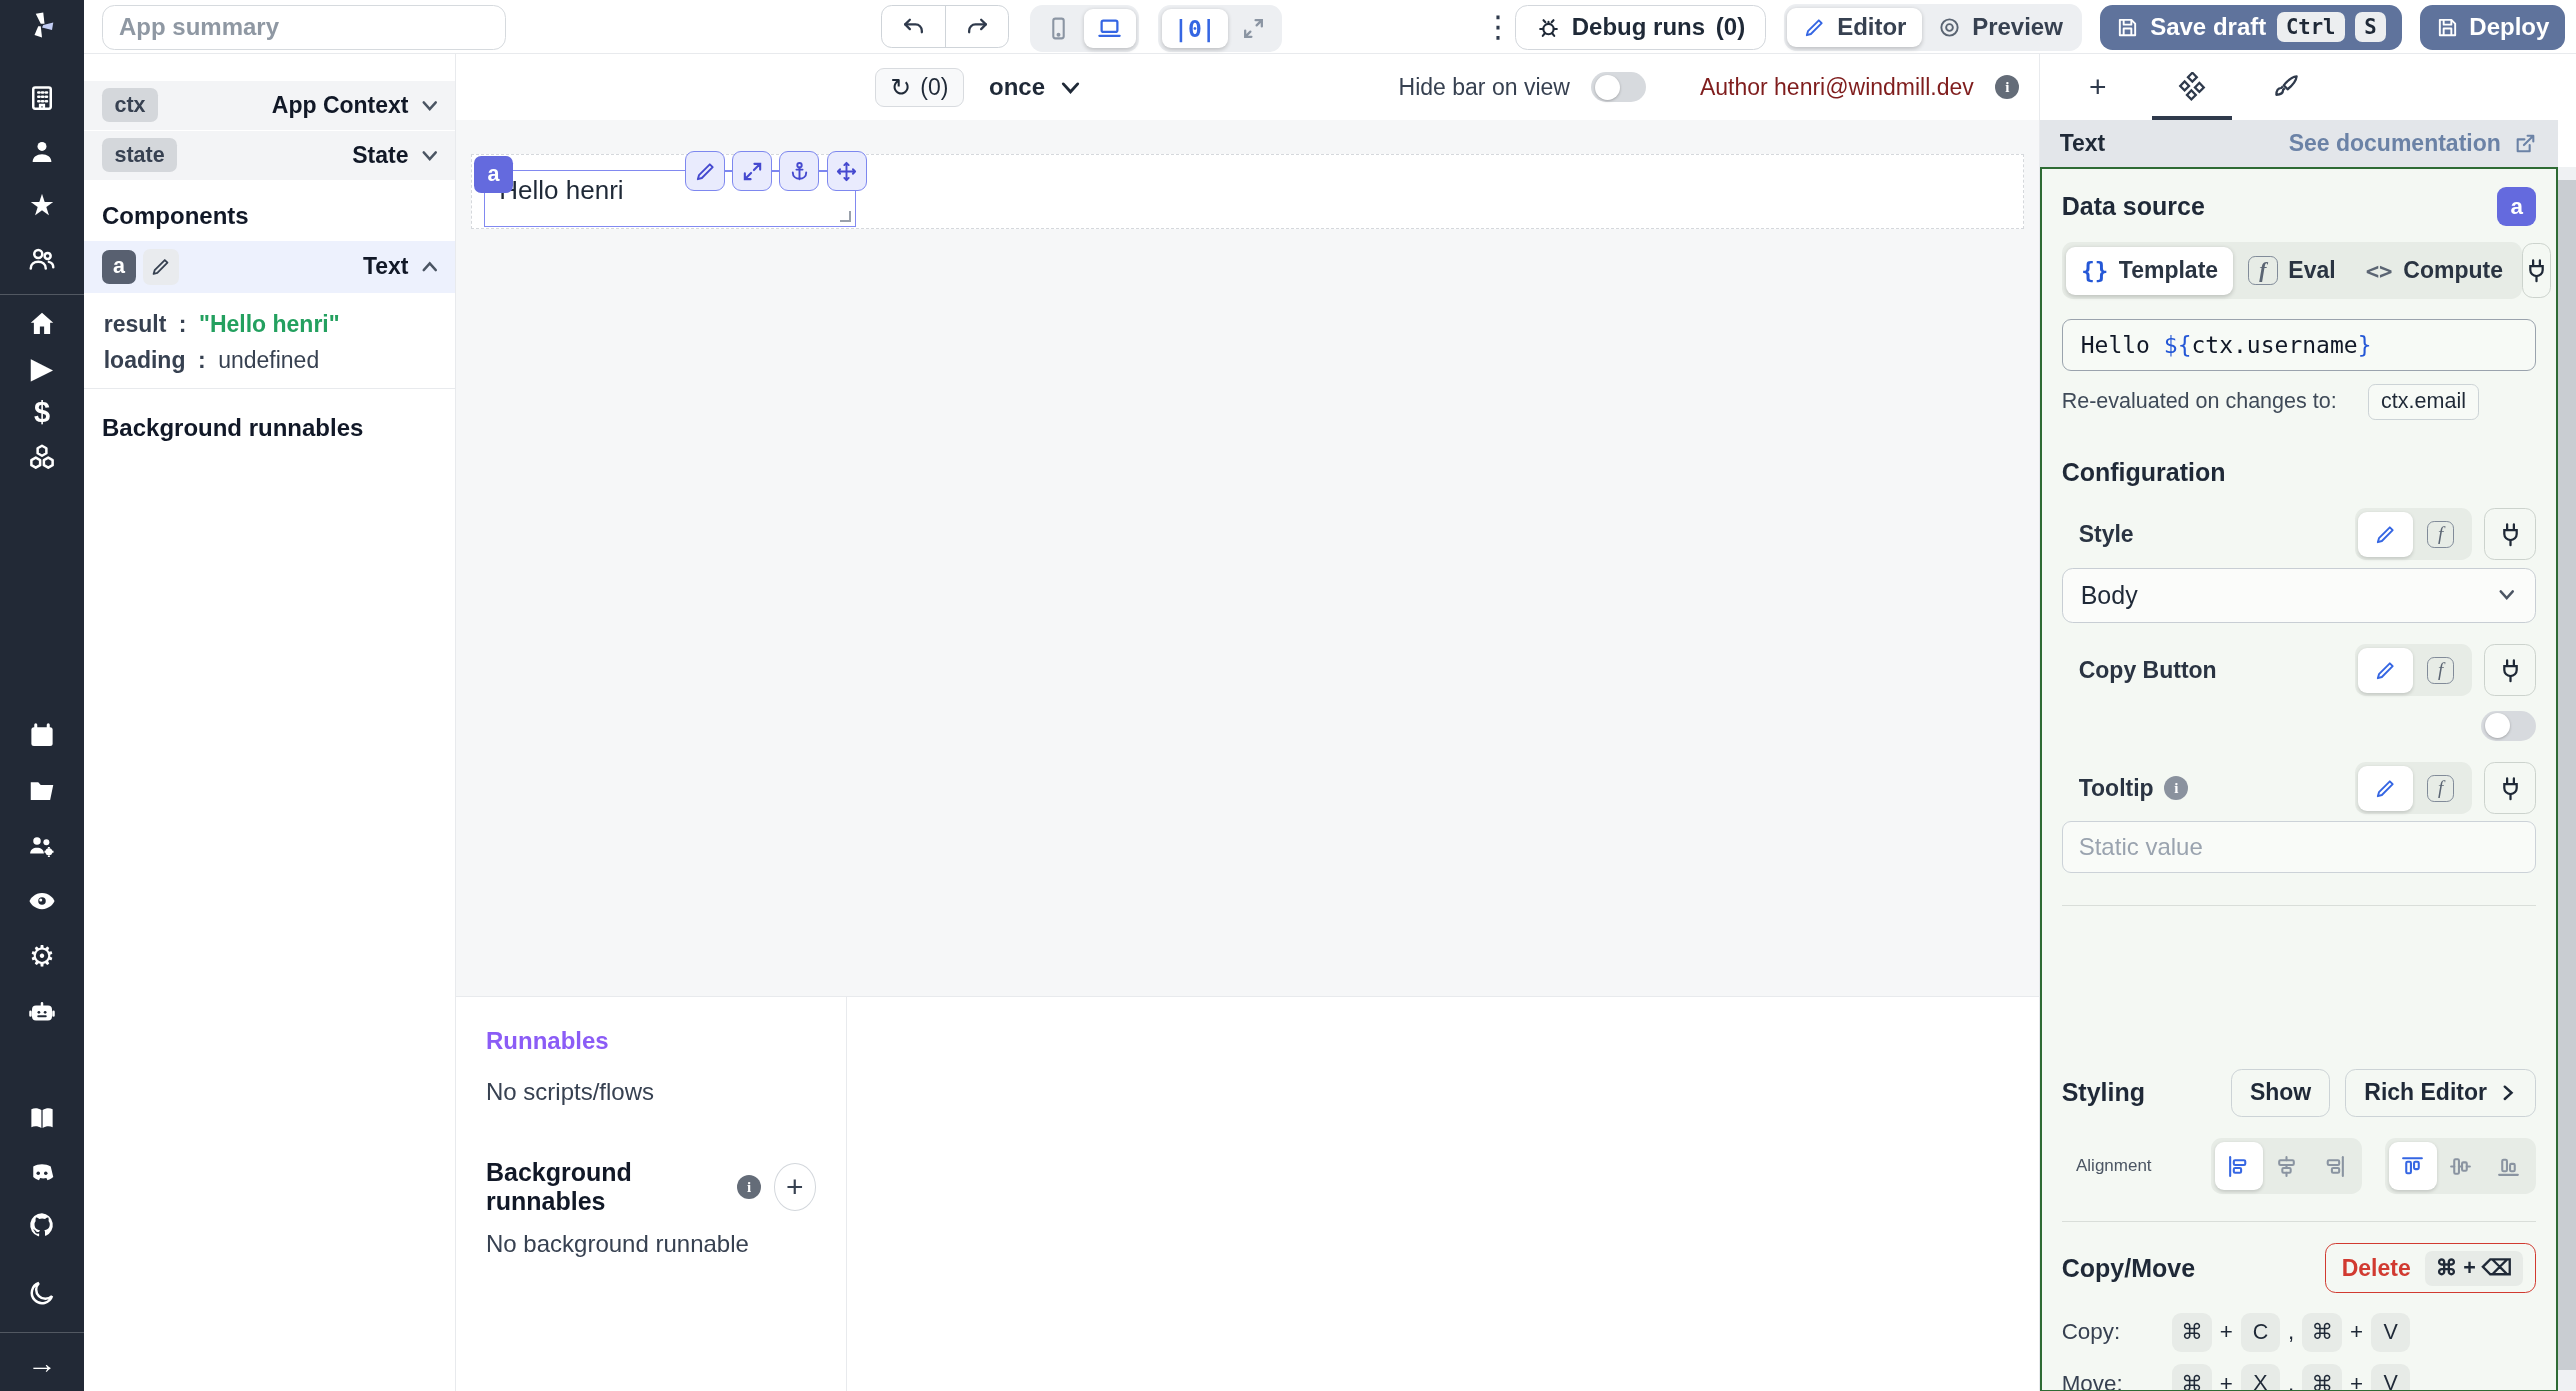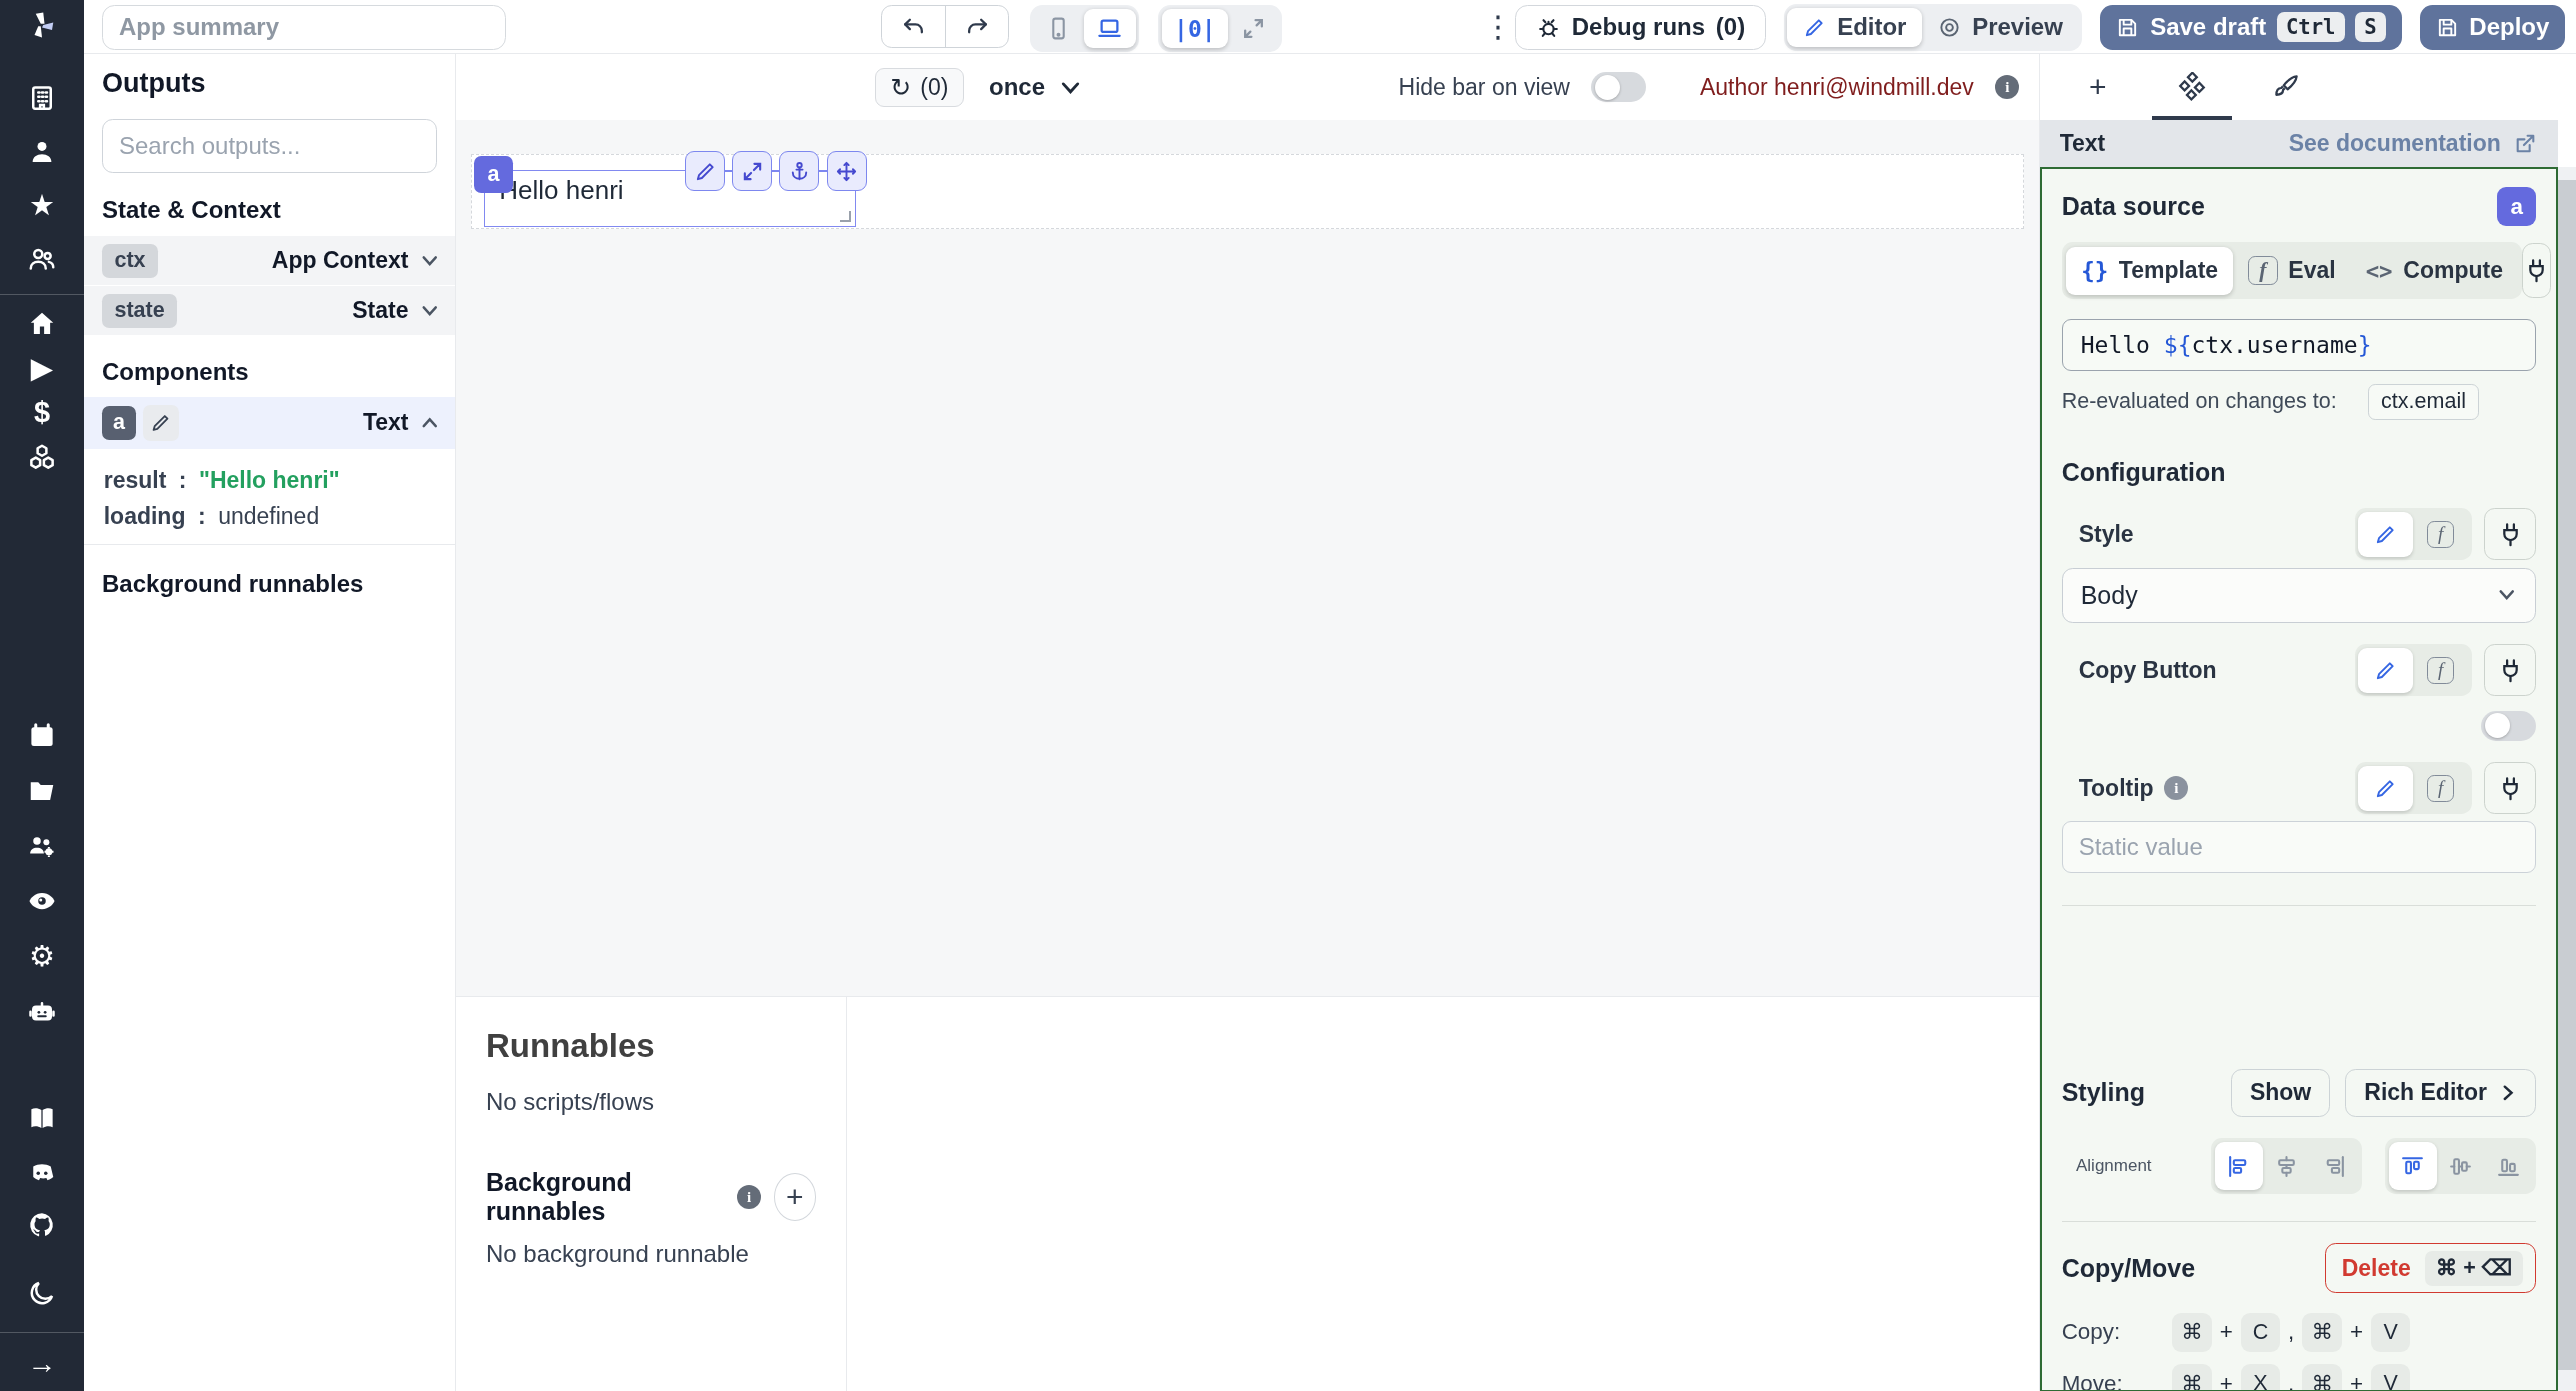--- a/index.html
+++ b/index.html
@@ -84,21 +84,21 @@
 .component { position:absolute; left:28px; top:50px; width:372px; height:57px; background:#fff; border:1.8px solid #8189f0; font-size:26px; color:#1f2937; padding:3.6px 0 0 14.3px; }
 .rz { position:absolute; right:3.6px; bottom:3.6px; width:11.6px; height:11.6px; border-right:2.7px solid #9aa1ab; border-bottom:2.7px solid #9aa1ab; }
 .comp-badge { position:absolute; left:18px; top:36px; width:39px; height:37px; background:#646ade; border-radius:7.2px; color:#fff; font-weight:700; font-size:21.5px; display:flex; align-items:center; justify-content:center; z-index:3; }
 .comp-toolbar { position:absolute; left:229px; top:31px; display:flex; align-items:center; z-index:3; }
 .ct-btn { width:40px; height:40px; background:#e9ebfd; border:1.8px solid #7d87ef; border-radius:9px; color:#4549cf; display:flex; align-items:center; justify-content:center; }
 .ct-btn svg { width:23px; height:23px; }
 .ct-link { width:7.2px; height:1.8px; background:#7d87ef; }
 
 .bottom-panel { height:396px; background:#fff; border-top:1.8px solid #e8eaed; display:flex; flex-shrink:0; }
 .runnables { width:391px; flex-shrink:0; border-right:1.8px solid #e8eaed; padding:30px 30px 0; }
-.runnables h3 { font-size:33px; font-weight:700; color:#404040; }
+.runnables h3 { font-size:24px; font-weight:700; color:#8b5cf6; }
 .muted-line { margin-top:23px; font-size:24px; color:#374151; }
 .bg-run-head { margin-top:52px; display:flex; align-items:center; gap:12.5px; }
 .bg-run-head h4 { font-size:25px; font-weight:700; color:#111827; }
 .plus-circle { margin-left:auto; width:48px; height:48px; border:1.8px solid #d3d7dc; border-radius:50%; background:#fff; display:flex; align-items:center; justify-content:center; font-size:30px; color:#374151; font-weight:400; line-height:1; }
 
 
 .settings { width:537px; flex-shrink:0; border-left:1.8px solid #e8eaed; background:#fff; display:flex; flex-direction:column; position:relative; }
 .tabs-row { height:66px; display:flex; align-items:stretch; padding-left:10.7px; flex-shrink:0; }
 .s-tab { width:94px; display:flex; align-items:center; justify-content:center; color:#2f3a4c; position:relative; font-size:30px; }
 .s-tab svg { width:30px; height:30px; }
@@ -373,25 +373,20 @@
               <path d="M8 4v5h8V4M8 20v-7h8v7"></path>
             </svg>
           <span>Deploy</span>
         </button>
       </div>
     </header>
 
     <div class="content-row">
 
       <section class="outputs">
-        <div class="px">
-          <h2>Outputs</h2>
-          <input class="search-outputs" placeholder="Search outputs..." style="">
-          <div class="sec-h">State &amp; Context</div>
-        </div>
         <div class="o-rows">
           <div class="o-row">
             <span class="badge-grey">ctx</span>
             <span class="o-right">
                 <span>App Context</span>
               <svg class="i chev" viewBox="0 0 16 16" fill="none" stroke="currentColor" stroke-width="1.8" stroke-linecap="round">
                   <polyline points="3.5,5.5 8,10.5 12.5,5.5"></polyline>
                 </svg>
             </span>
           </div>

